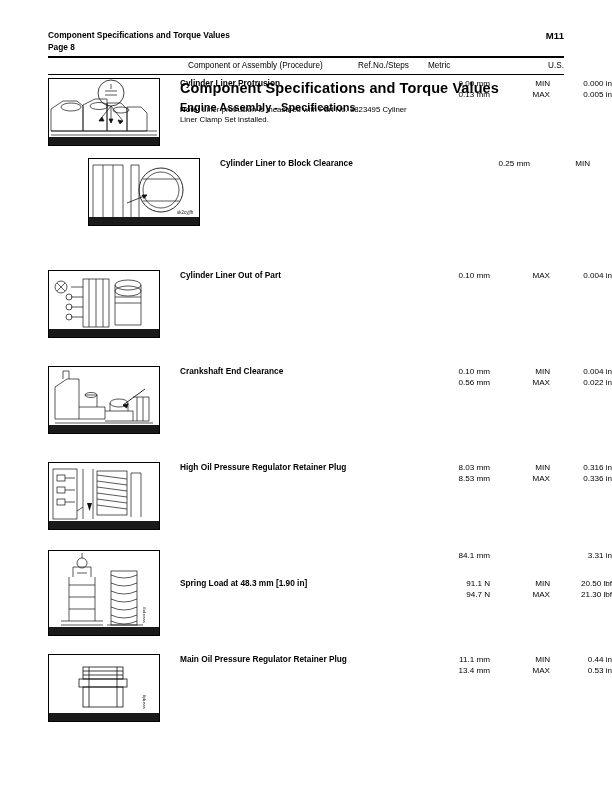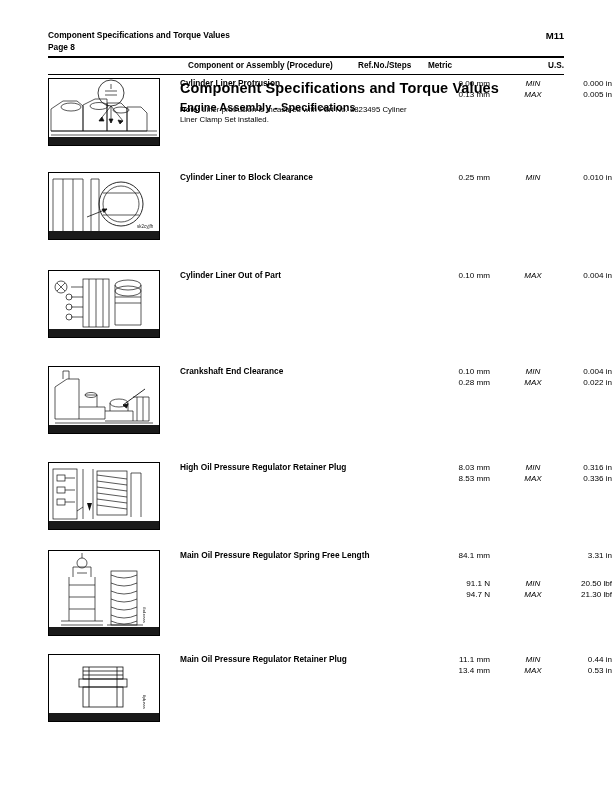--- a/index.html
+++ b/index.html
@@ -52,21 +52,21 @@
   }
 
   
   .colhead {
     position: absolute;
     left: 48px;
     top: 60px;
     width: 516px;
     height: 14px;
     font-size: 8.2px;
-    font-weight: bold;
+    font-weight: normal;
     text-align: center;
   }
   .colhead .ch-proc { position: absolute; left: 140px; top: 1px; }
   .colhead .ch-ref  { position: absolute; left: 310px; top: 1px; }
   .colhead .ch-met  { position: absolute; left: 380px; top: 1px; }
   .colhead .ch-us   { position: absolute; right: 0px; top: 1px; }
 
   .rule-under {
     position: absolute;
     left: 48px;
@@ -133,21 +133,21 @@
   .vals {
     position: absolute;
     left: 362px;
     top: 0px;
     width: 202px;
     font-size: 8.1px;
     line-height: 11px;
   }
   .vline { position: relative; height: 11px; }
   .v-metric { position: absolute; right: 122px; }
-  .v-lim    { position: absolute; right: 62px; width: 34px; text-align: center; font-style: italic; }
+  .v-lim    { position: absolute; right: 62px; width: 34px; text-align: right; }
   .v-us     { position: absolute; right: 0px; text-align: center; }
 </style>
 </head>
 <body>
 
 <div class="page">
 
   <div class="header">
     <div class="header-left">
       <div>Component Specifications and Torque Values</div>
@@ -207,21 +207,21 @@
         <span class="v-us">0.000 in</span>
       </div>
       <div class="vline">
         <span class="v-metric">0.13 mm</span>
         <span class="v-lim">MAX</span>
         <span class="v-us">0.005 in</span>
       </div>
     </div>
   </div>
 
-  <div class="row" style="top:172px; height:80px;">
+  <div class="row" style="top:158px; height:80px;margin-left:40px;">
     <div class="fig">
       <svg width="110" height="66" viewBox="0 0 110 66">
         <rect x="0" y="0" width="110" height="66" fill="#fff"></rect>
         <g stroke="#111" fill="none" stroke-width="0.7">
           <path d="M4 6 L4 60"></path>
           <path d="M14 6 L14 60"></path>
           <path d="M24 6 L24 60"></path>
           <path d="M34 6 L34 60"></path>
           <path d="M4 6 L34 6"></path>
           <path d="M4 60 L34 60"></path>
@@ -317,21 +317,21 @@
       </svg>
     </div>
     <div class="spec-name">Crankshaft End Clearance</div>
     <div class="vals">
       <div class="vline">
         <span class="v-metric">0.10 mm</span>
         <span class="v-lim">MIN</span>
         <span class="v-us">0.004 in</span>
       </div>
       <div class="vline">
-        <span class="v-metric">0.28 mm</span>
+        <span class="v-metric">0.56 mm</span>
         <span class="v-lim">MAX</span>
         <span class="v-us">0.022 in</span>
       </div>
     </div>
   </div>
 
   <div class="row" style="top:462px; height:80px;">
     <div class="fig">
       <svg width="110" height="66" viewBox="0 0 110 66">
         <rect x="0" y="0" width="110" height="66" fill="#fff"></rect>
@@ -403,21 +403,21 @@
           <path d="M62 48 q13 6 26 0"></path>
           <path d="M62 56 q13 6 26 0"></path>
           <path d="M62 64 q13 6 26 0"></path>
           <path d="M62 70 q13 6 26 0"></path>
           <path d="M58 74 L94 74"></path>
         </g>
         <text x="96" y="72" font-family="Liberation Sans" font-size="4.2" fill="#222" transform="rotate(-90 96 72)">ssvcrprg</text>
         <rect x="0" y="76" width="110" height="8" fill="#1a1a1a"></rect>
       </svg>
     </div>
-    <div class="spec-name">Main Oil Pressure Regulator Spring Free Length</div>
+    <div class="spec-name" style="top:28px;">Spring Load at 48.3 mm [1.90 in]</div>
     <div class="vals">
       <div class="vline">
         <span class="v-metric">84.1 mm</span>
         <span class="v-lim"></span>
         <span class="v-us">3.31 in</span>
       </div>
     </div>
     <div class="vals" style="top:28px;">
       <div class="vline">
         <span class="v-metric">91.1 N</span>

